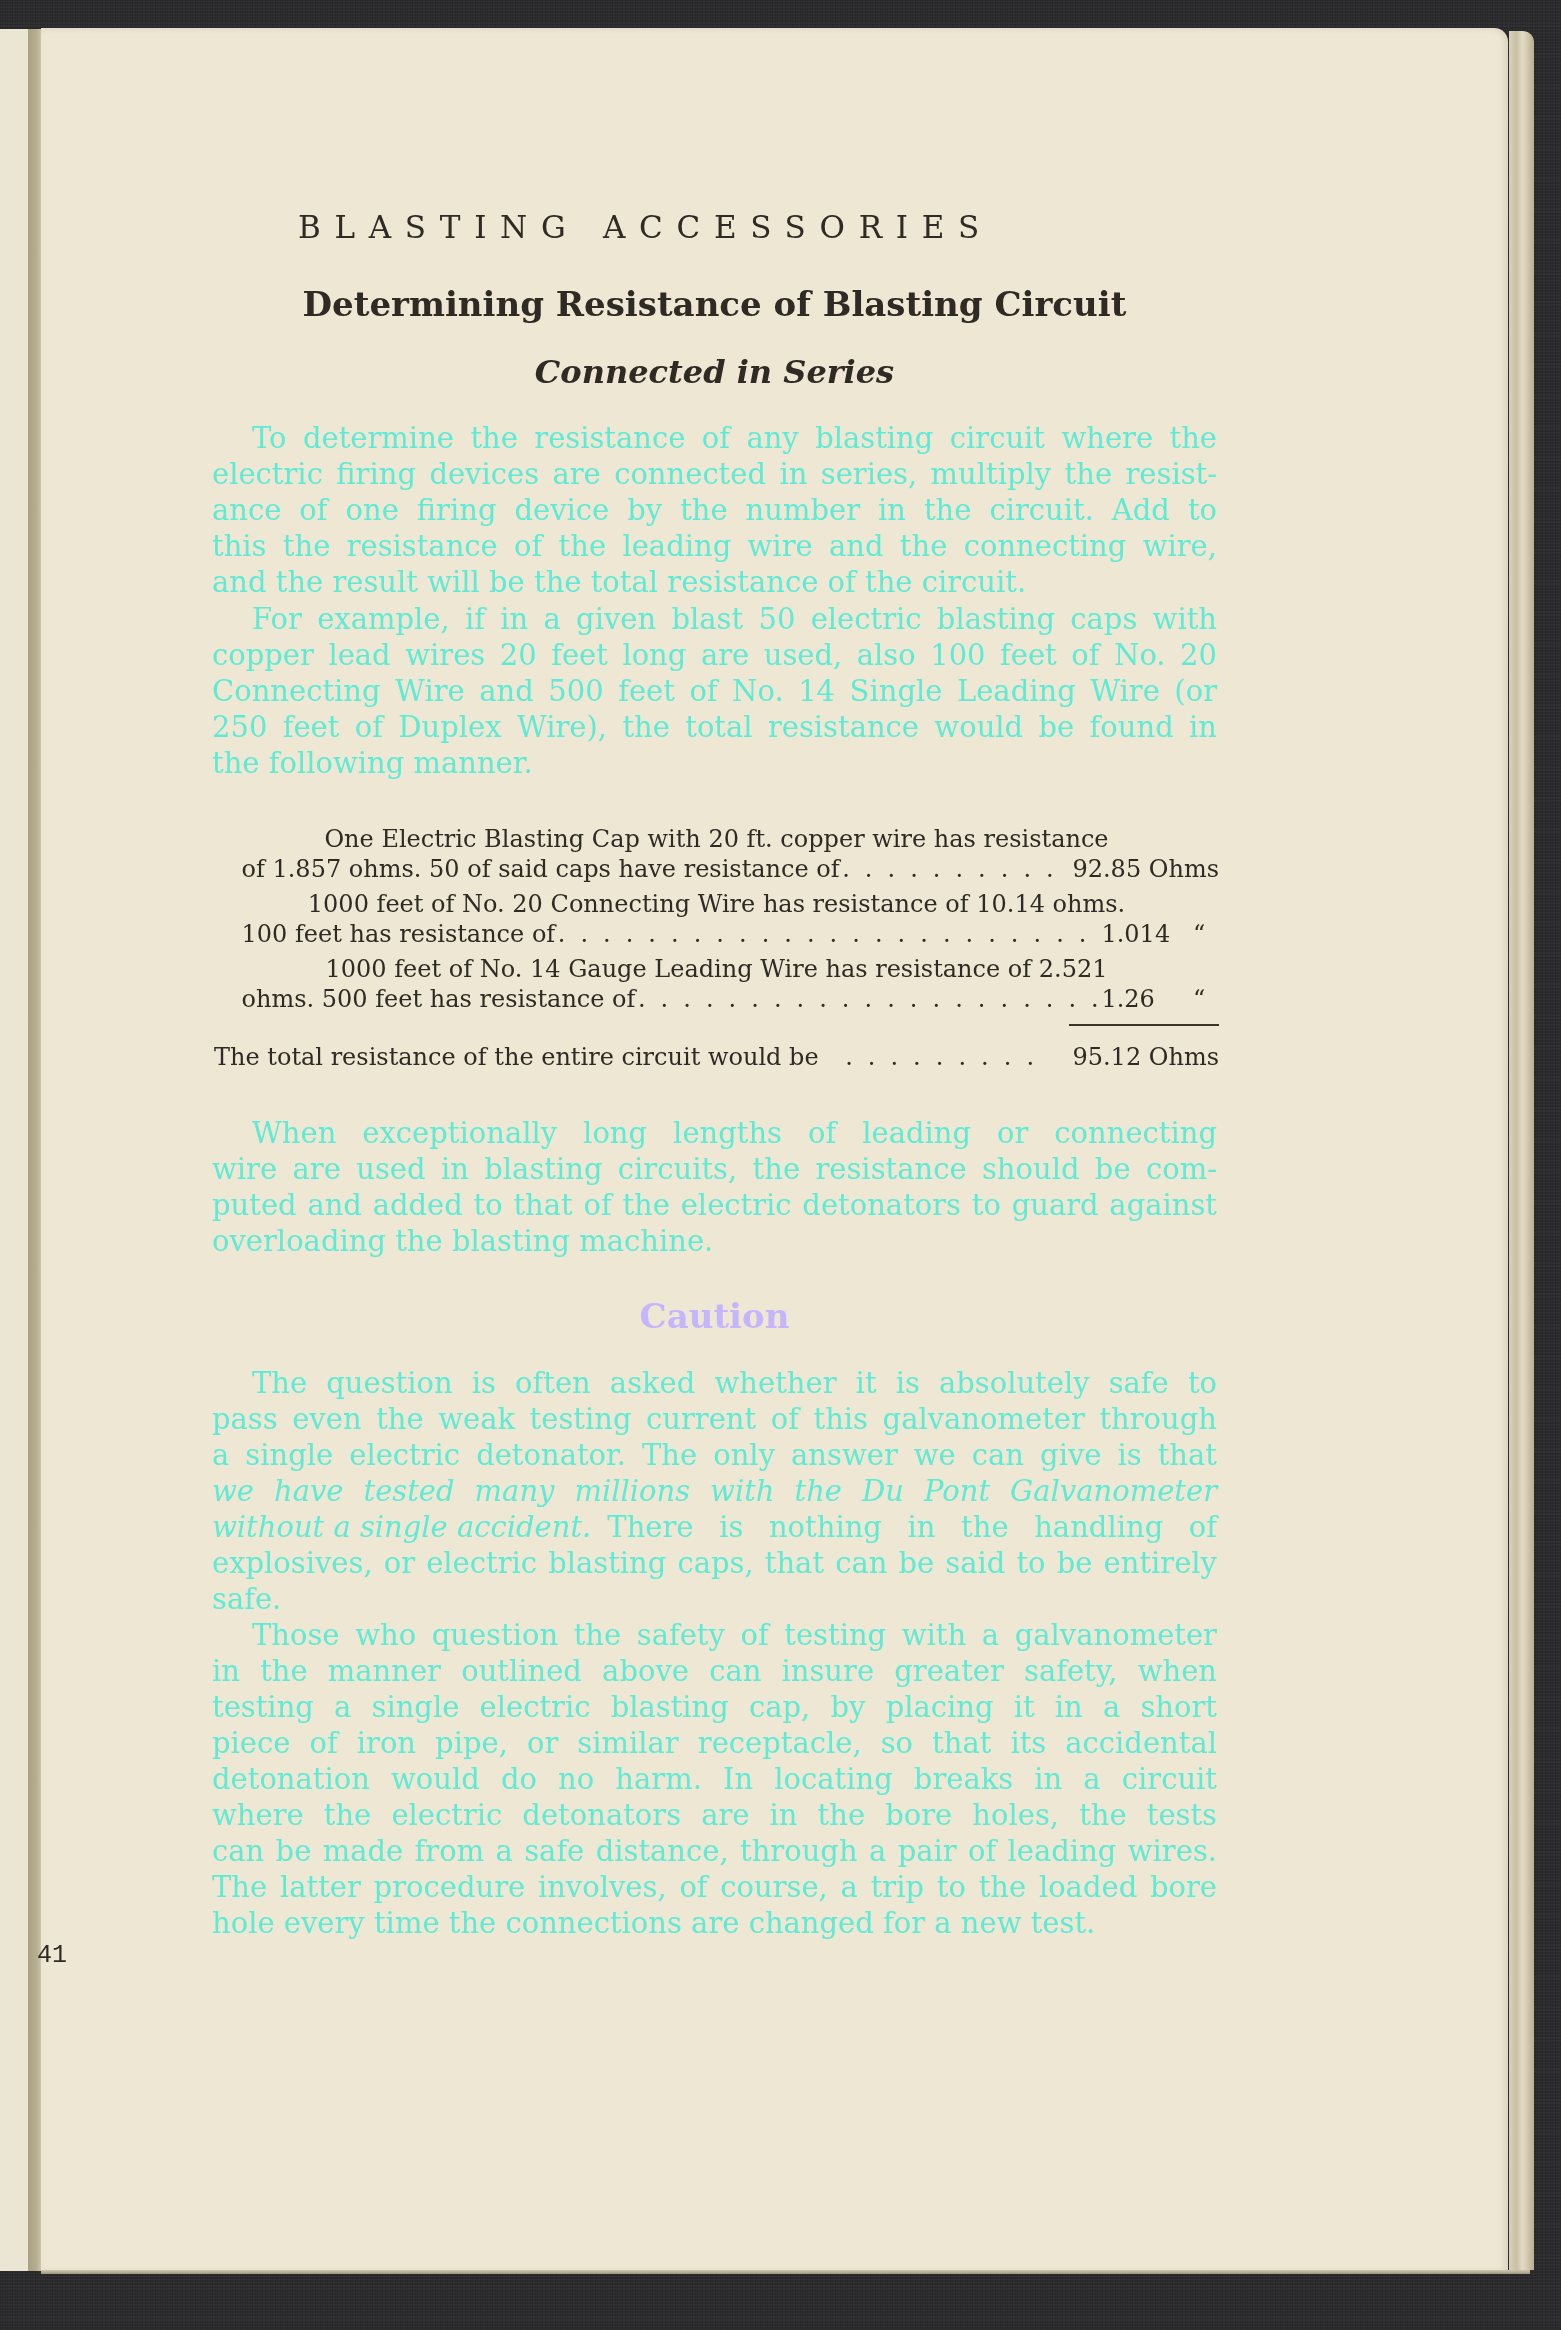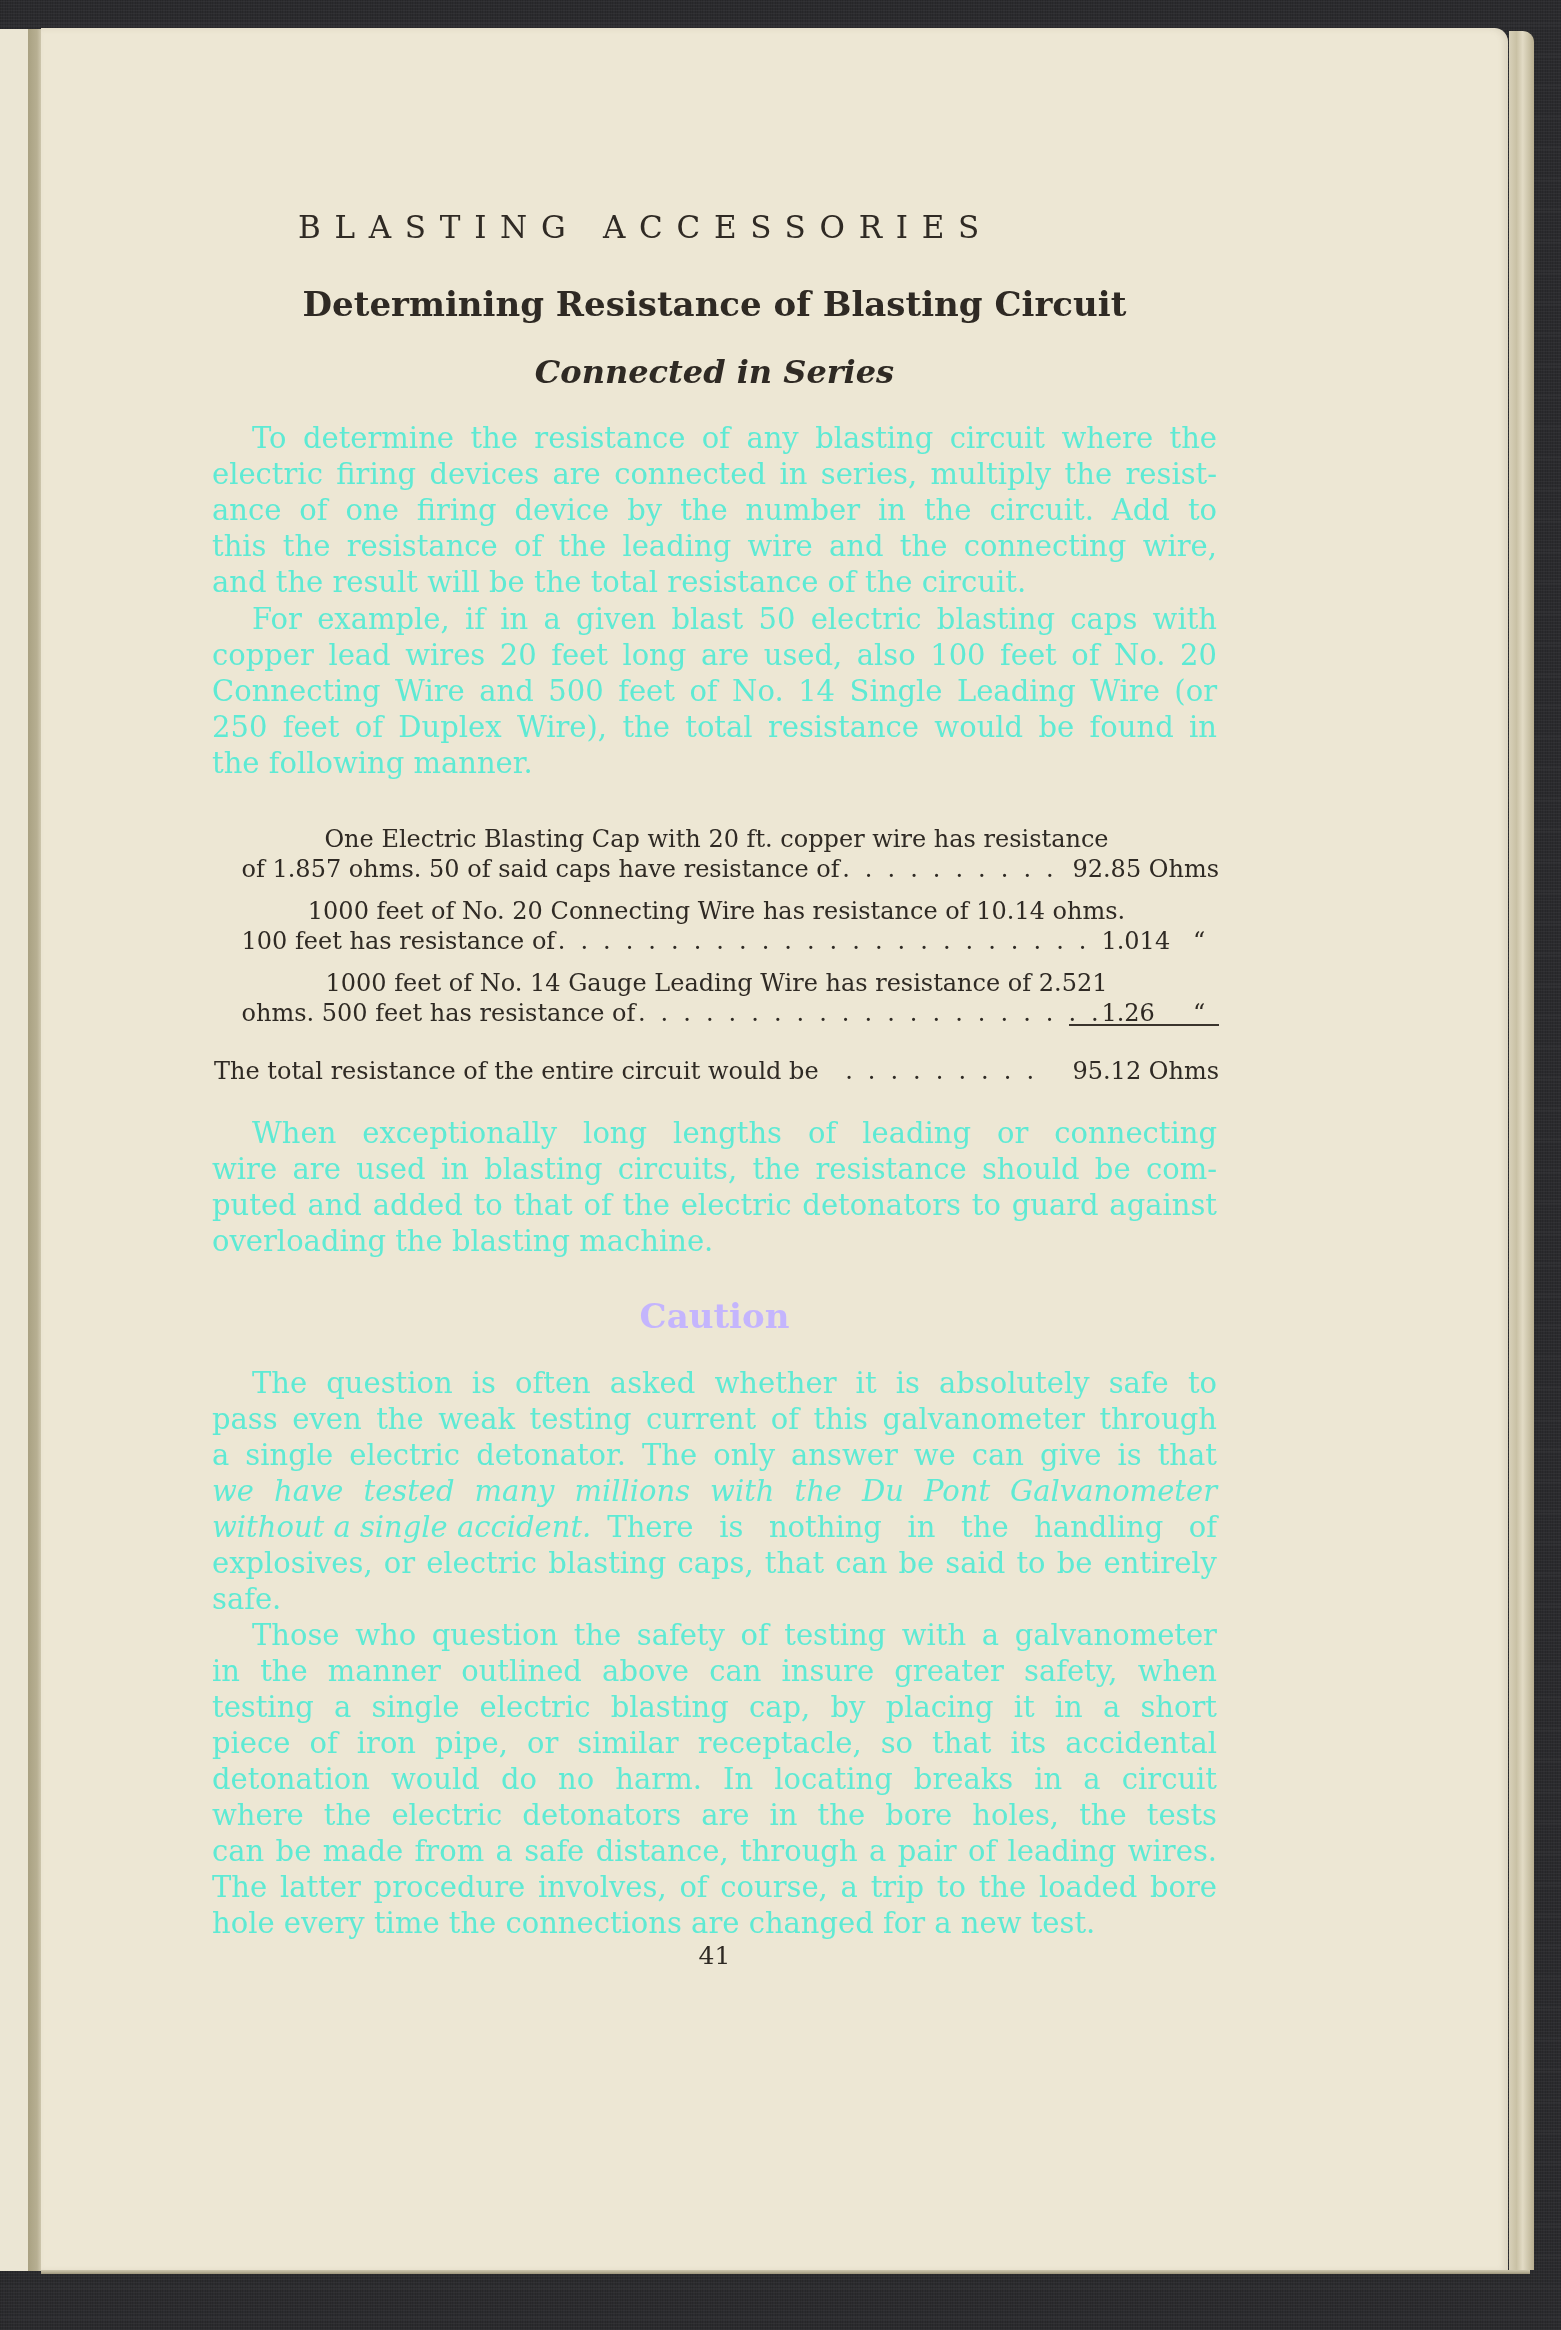--- a/index.html
+++ b/index.html
@@ -148,21 +148,21 @@
       font-size: 24px;
       color: #2f2a24;
     }
     .calc-row {
       position: relative;
       height: 30px;
       line-height: 30px;
       white-space: nowrap;
       text-align: center;
     }
-    .calc-row.gap { margin-top: 12px; }
+    .calc-row.gap { margin-top: 5px; }
     .calc-row .sub { padding-left: 27.5px; }
     .leader-line {
       display: flex;
       align-items: baseline;
     }
     .leader-line .lbl { flex: 0 0 auto; }
     .leader-line .dots {
       flex: 1 1 auto;
       overflow: hidden;
       white-space: nowrap;
@@ -182,23 +182,23 @@
       background: #3a342c;
     }
 
     .page-number {
       position: absolute;
       left: 0;
       width: 1430px;
       left: 37px;
       width: 1355px;
       top: 1941px;
-      text-align: center;
       font-size: 25px;
       color: #2f2a24;
+      font-family: Liberation Mono, monospace;
     }
   </style>
 </head>
 <body>
 
 <div class="backdrop"></div>
 <div class="left-page"></div>
 <div class="gutter-shadow"></div>
 <div class="page-edges"></div>
 <div class="page"></div>

